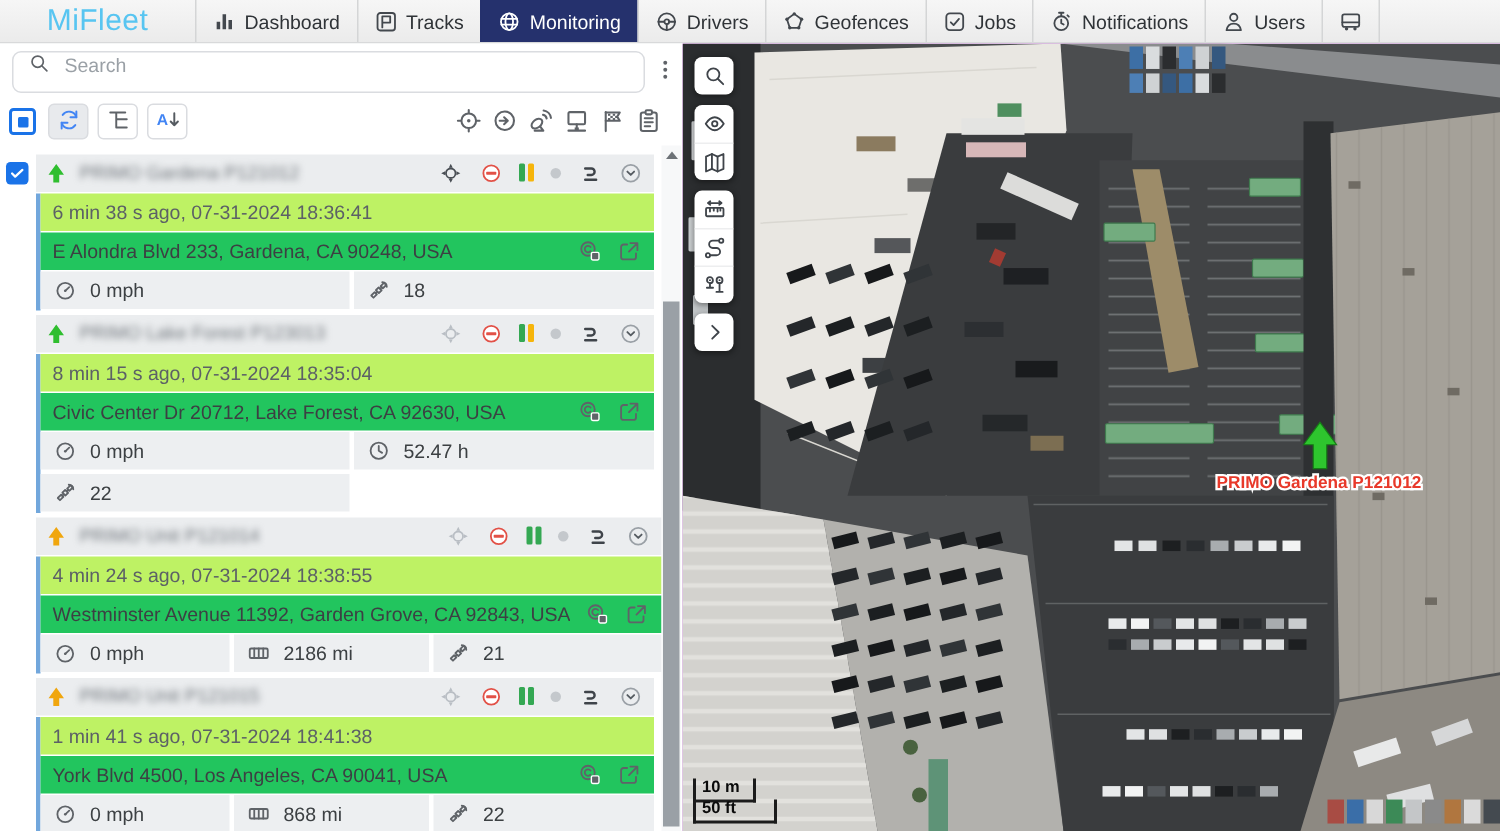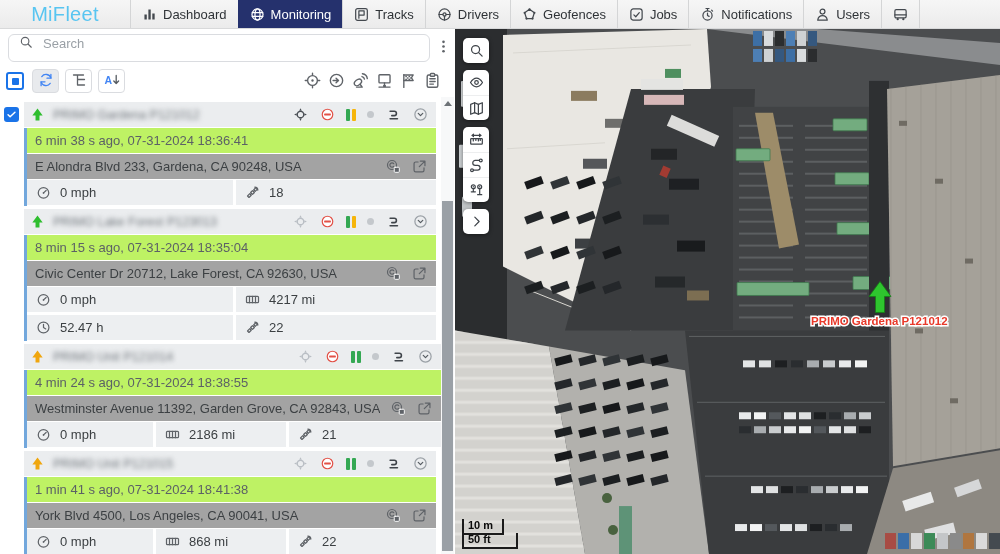--- a/index.html
+++ b/index.html
@@ -52,21 +52,21 @@
   .hicon{width:16px;height:16px;display:inline-flex;align-items:center;justify-content:center;cursor:pointer;}
   .hicon svg{width:15px;height:15px;}
   .crosshair{color:#4a4f55;}
   .crosshair.off{color:#b9bec4;}
   .bars{display:inline-flex;gap:2px;align-items:center;}
   .bars span{width:4px;height:12px;border-radius:1px;display:block;}
   .hdot{width:7px;height:7px;border-radius:50%;background:#c4c8cc;}
   .s2{color:#3f444a;}
   .entry-body{grid-column:2;border-left:3px solid #72a7dc;}
   .row-time{height:25px;background:#bef264;display:flex;align-items:center;padding-left:8px;font-size:13px;color:#5c6166;margin-bottom:1px;}
-  .row-addr{height:25px;background:#a3a3a3;display:flex;align-items:center;padding:0 9px 0 8px;font-size:13px;color:#3c4043;gap:11px;margin-bottom:1px;}
+  .row-addr{height:25px;background:#22c55e;display:flex;align-items:center;padding:0 9px 0 8px;font-size:13px;color:#3c4043;gap:11px;margin-bottom:1px;}
   .addr-text{flex:1;white-space:nowrap;overflow:hidden;}
   .aicon{color:#5f6368;display:inline-flex;cursor:pointer;}
   .aicon svg{width:15px;height:15px;}
   .row-stats{display:grid;gap:3px;margin-bottom:1px;}
   .cols2{grid-template-columns:206px 1fr;}
   .cols3{grid-template-columns:126px 130px 1fr;}
   .stat{height:25px;background:#edeff1;display:flex;align-items:center;gap:9px;padding-left:9px;font-size:13px;color:#3c4043;}
   .stat svg{width:15px;height:15px;color:#5f6368;flex:none;}
 
   
@@ -96,38 +96,38 @@
     <div class="logo">MiFleet</div>
     <nav class="tabs" id="nav-tabs">
         <div class="nav-tab">
           <span style="display:inline-flex">
             <svg viewBox="0 0 16 16" fill="none" stroke="currentColor" stroke-width="1.3" stroke-linecap="round" stroke-linejoin="round">
               <path d="M2.6 13.4V8h2.5v5.4zM6.8 13.4V2.6h2.5v10.8zM11 13.4V6.8h2.5v6.6z" fill="currentColor" stroke="none"></path>
             </svg>
           </span>
           <span>Dashboard</span>
         </div>
+        <div class="nav-tab">
+          <span style="display:inline-flex">
+            <svg viewBox="0 0 16 16" fill="none" stroke="currentColor" stroke-width="1.3" stroke-linecap="round" stroke-linejoin="round">
+              <rect x="1.8" y="1.8" width="12.4" height="12.4" rx="2"></rect>
+              <path d="M5.2 12V4.2h5.6v4.4H5.2"></path>
+            </svg>
+          </span>
+          <span>Tracks</span>
+        </div>
         <div class="nav-tab active">
           <span style="display:inline-flex">
             <svg viewBox="0 0 16 16" fill="none" stroke="currentColor" stroke-width="1.3" stroke-linecap="round" stroke-linejoin="round">
               <circle cx="8" cy="8" r="5.9"></circle>
               <ellipse cx="8" cy="8" rx="2.7" ry="5.9"></ellipse>
               <path d="M2.4 6h11.2M2.4 10h11.2"></path>
             </svg>
           </span>
           <span>Monitoring</span>
-        </div>
-        <div class="nav-tab">
-          <span style="display:inline-flex">
-            <svg viewBox="0 0 16 16" fill="none" stroke="currentColor" stroke-width="1.3" stroke-linecap="round" stroke-linejoin="round">
-              <rect x="1.8" y="1.8" width="12.4" height="12.4" rx="2"></rect>
-              <path d="M5.2 12V4.2h5.6v4.4H5.2"></path>
-            </svg>
-          </span>
-          <span>Tracks</span>
         </div>
         <div class="nav-tab">
           <span style="display:inline-flex">
             <svg viewBox="0 0 16 16" fill="none" stroke="currentColor" stroke-width="1.3" stroke-linecap="round" stroke-linejoin="round">
               <circle cx="8" cy="8" r="5.9"></circle>
               <circle cx="8" cy="8" r="1.7"></circle>
               <path d="M2.1 8h4.2M9.7 8h4.2M8 9.7v4.2"></path>
             </svg>
           </span>
           <span>Drivers</span>
@@ -441,29 +441,20 @@
               <div class="row-stats cols2">
                 <div class="stat">
                   <span style="display:inline-flex">
                     <svg viewBox="0 0 16 16" fill="none" stroke="currentColor" stroke-width="1.3" stroke-linecap="round" stroke-linejoin="round">
                       <circle cx="8" cy="8.4" r="5.6"></circle>
                       <path d="M8 8.4l2.8-2.6"></path>
                       <circle cx="8" cy="8.4" r="0.9" fill="currentColor" stroke="none"></circle>
                     </svg>
                   </span>
                   <span>0 mph</span>
-                </div>
-                <div class="stat">
-                  <span style="display:inline-flex">
-                    <svg viewBox="0 0 16 16" fill="none" stroke="currentColor" stroke-width="1.3" stroke-linecap="round" stroke-linejoin="round">
-                      <rect x="1.6" y="4.6" width="12.8" height="6.8" rx="1"></rect>
-                      <path d="M4.8 4.6v6.8M8 4.6v6.8M11.2 4.6v6.8"></path>
-                    </svg>
-                  </span>
-                  <span>4217 mi</span>
                 </div>
                 <div class="stat">
                   <span style="display:inline-flex">
                     <svg viewBox="0 0 16 16" fill="none" stroke="currentColor" stroke-width="1.3" stroke-linecap="round" stroke-linejoin="round">
                       <circle cx="8" cy="8" r="5.8"></circle>
                       <path d="M8 4.6V8l2.4 1.5"></path>
                     </svg>
                   </span>
                   <span>52.47 h</span>
                 </div>

